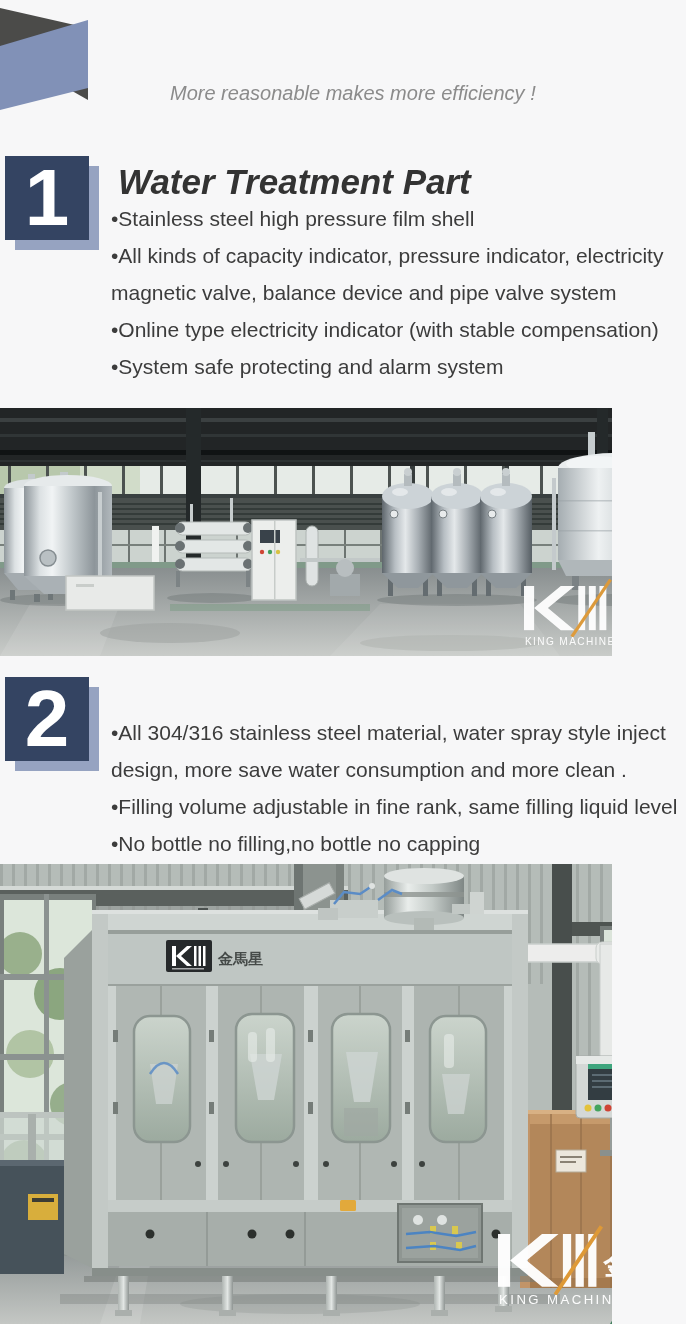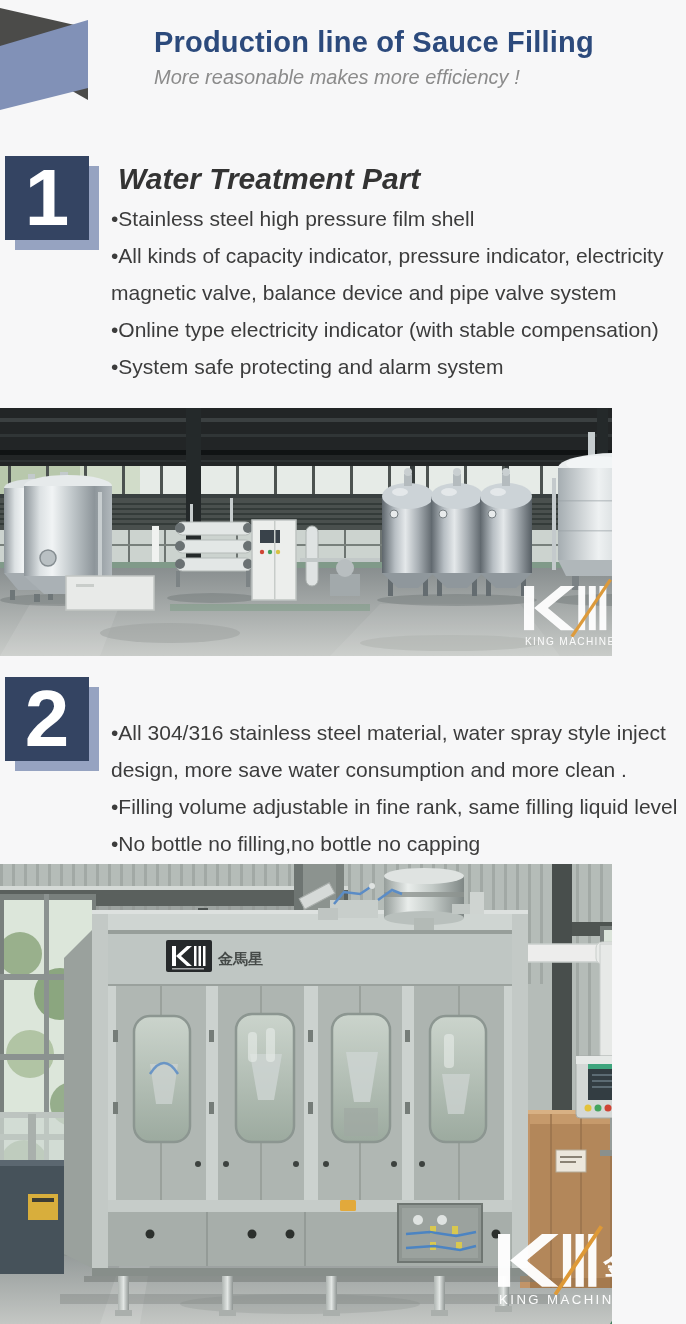--- a/index.html
+++ b/index.html
@@ -8,36 +8,36 @@
     background:#f7f7f8;overflow:hidden;
     font-family:"Liberation Sans","DejaVu Sans",sans-serif;
   }
   
   .ribbon{position:absolute;left:0;top:0;}
   .page-title{
     position:absolute;left:154px;top:26px;margin:0;
     font-size:29px;font-weight:700;color:#2c4a7c;letter-spacing:.2px;white-space:nowrap;
   }
   .page-subtitle{
-    position:absolute;left:154px;top:66px;margin:0;
+    position:absolute;left:154px;top:66px;margin:16px;
     font-size:20px;font-style:italic;color:#8b8b8b;white-space:nowrap;
   }
   
   .badge-wrap{position:absolute;left:5px;width:96px;height:96px;}
   #badge1{top:156px;}
   #badge2{top:677px;}
   .badge-shadow{position:absolute;left:10px;top:10px;width:84px;height:84px;background:#96a3c1;}
   .badge-num{
     position:absolute;left:0;top:0;width:84px;height:84px;background:#344462;
     color:#ffffff;font-size:80px;font-weight:700;line-height:84px;text-align:center;
   }
   
   .section-heading{
     position:absolute;left:118px;margin:0;
-    font-size:30px;font-weight:700;font-style:italic;color:#333333;white-space:nowrap;
+    font-size:35px;font-weight:700;font-style:italic;color:#333333;white-space:nowrap;
   }
   #heading1{top:162px;}
   #heading2{top:683px;}
   .bullets{
     position:absolute;left:111px;width:578px;margin:0;padding:0;list-style:none;
     font-size:21px;line-height:37px;color:#3c3c3c;white-space:pre-line;
   }
   #bullets1{top:200px;}
   #bullets2{top:714px;}
   .bullet-line{margin:0;padding:0;}
@@ -51,21 +51,20 @@
 </head>
 <body>
 
 <div class="page">
 
   <svg class="ribbon" width="100" height="118" viewBox="0 0 100 118">
     <polygon points="0,8 88,28 88,100 0,50" fill="#4b4b49"></polygon>
     <polygon points="0,46 88,20 88,88 0,110" fill="#8191b7"></polygon>
   </svg>
 
-  <h1 class="page-title">Production line of Sauce Filling</h1>
   <p class="page-subtitle">More reasonable makes more efficiency !</p>
 
   <div class="badge-wrap" id="badge1">
     <div class="badge-shadow"></div>
     <div class="badge-num">1</div>
   </div>
   <h2 class="section-heading" id="heading1">Water Treatment Part</h2>
   <ul class="bullets" id="bullets1"><li class="bullet-line">•Stainless steel high pressure film shell</li><li class="bullet-line">•All kinds of capacity indicator, pressure indicator, electricity
 magnetic valve, balance device and pipe valve system</li><li class="bullet-line">•Online type electricity indicator (with stable compensation)</li><li class="bullet-line">•System safe protecting and alarm system</li></ul>
 

